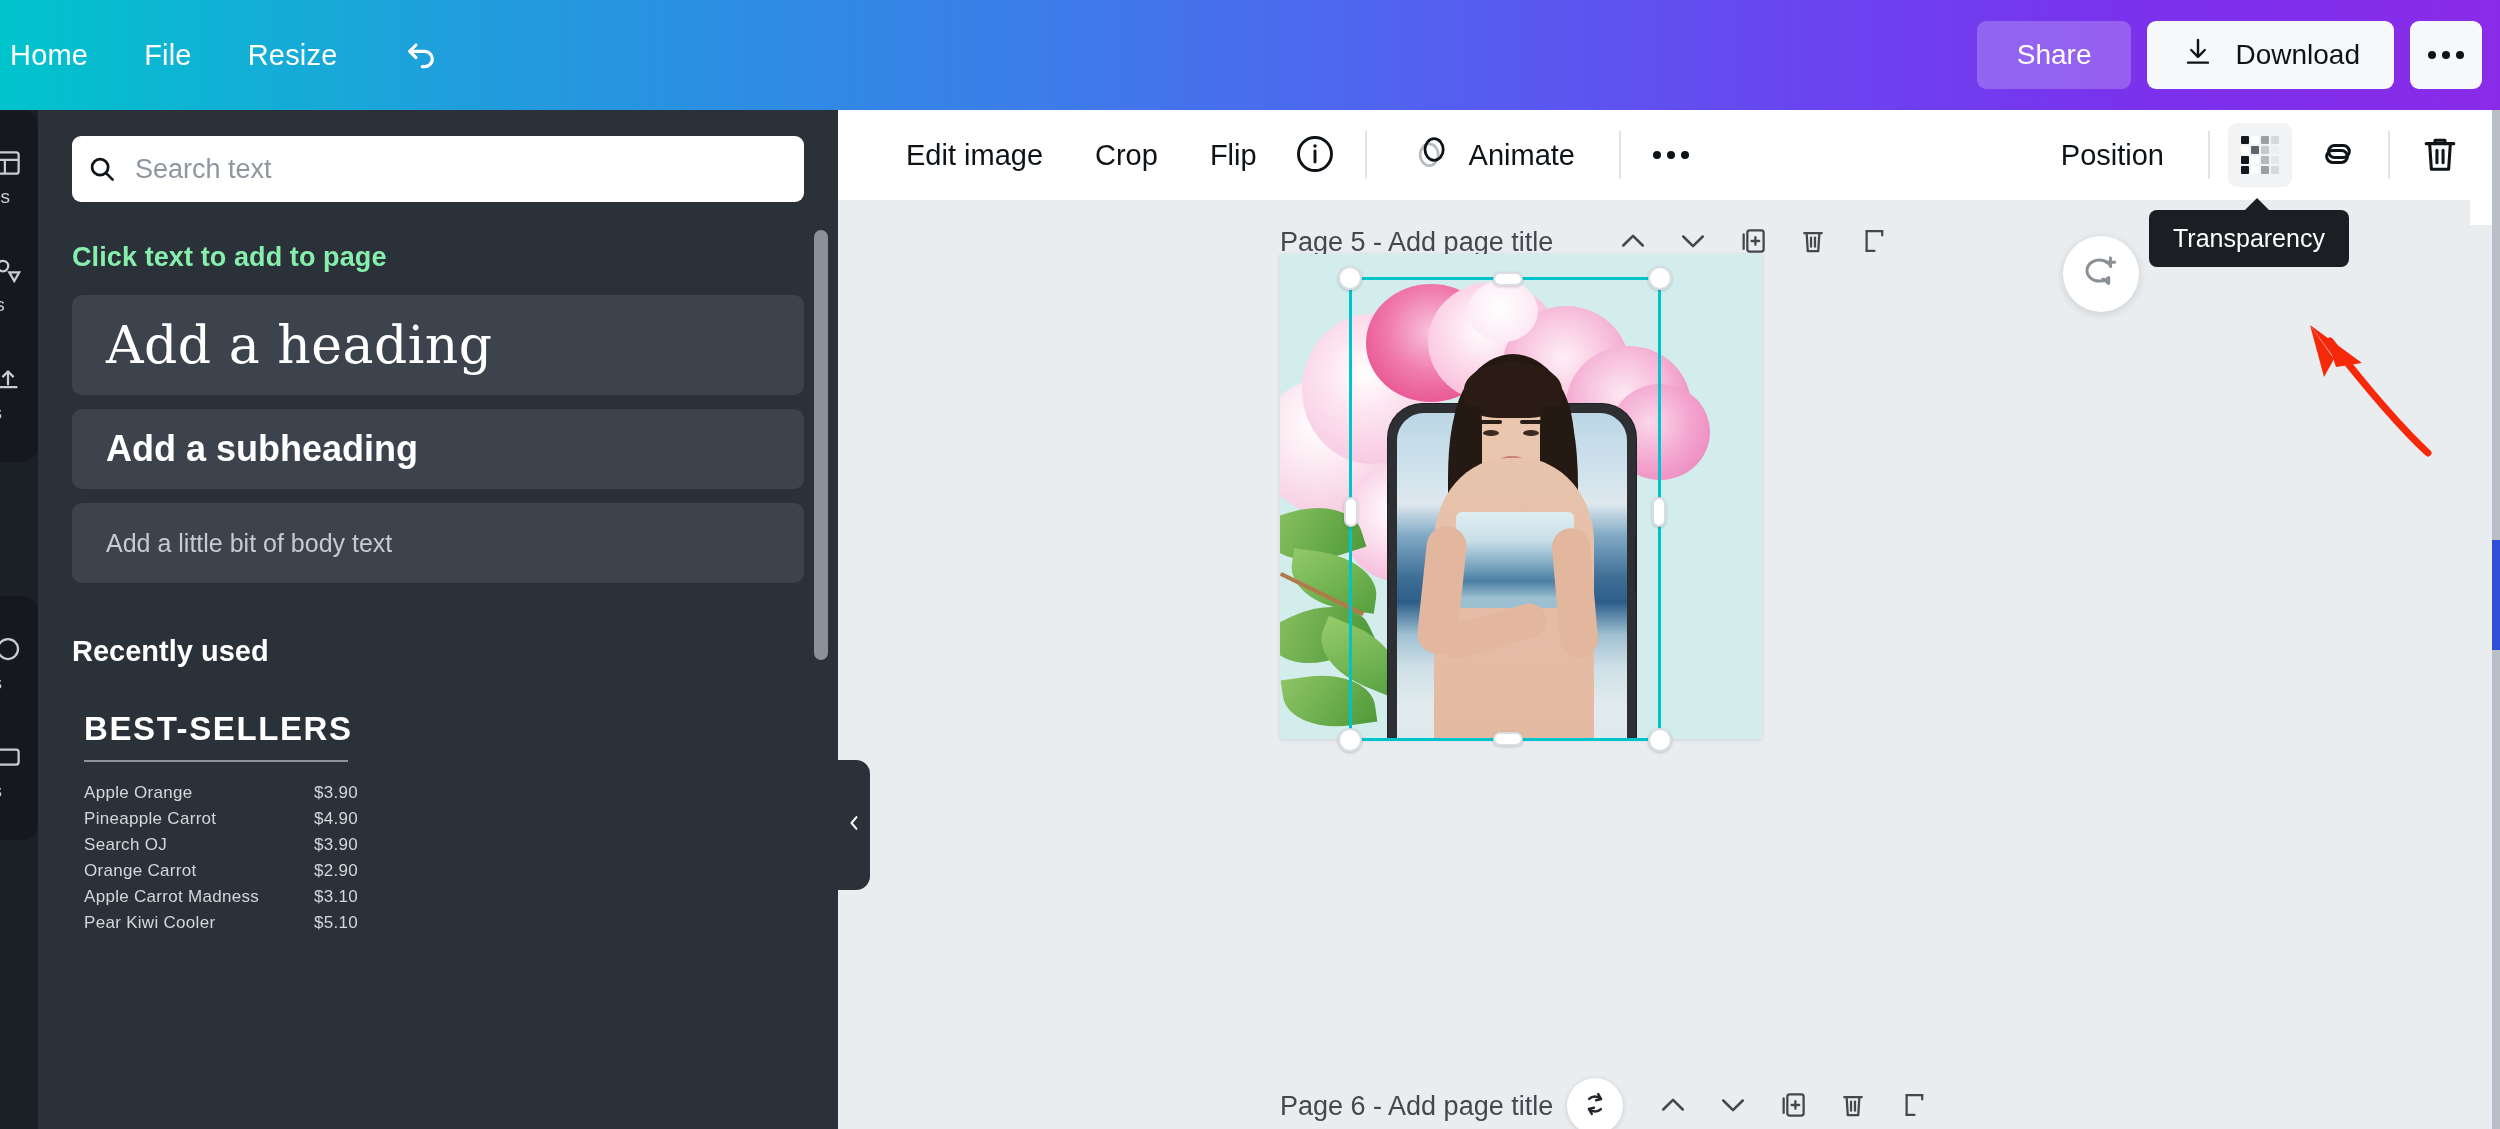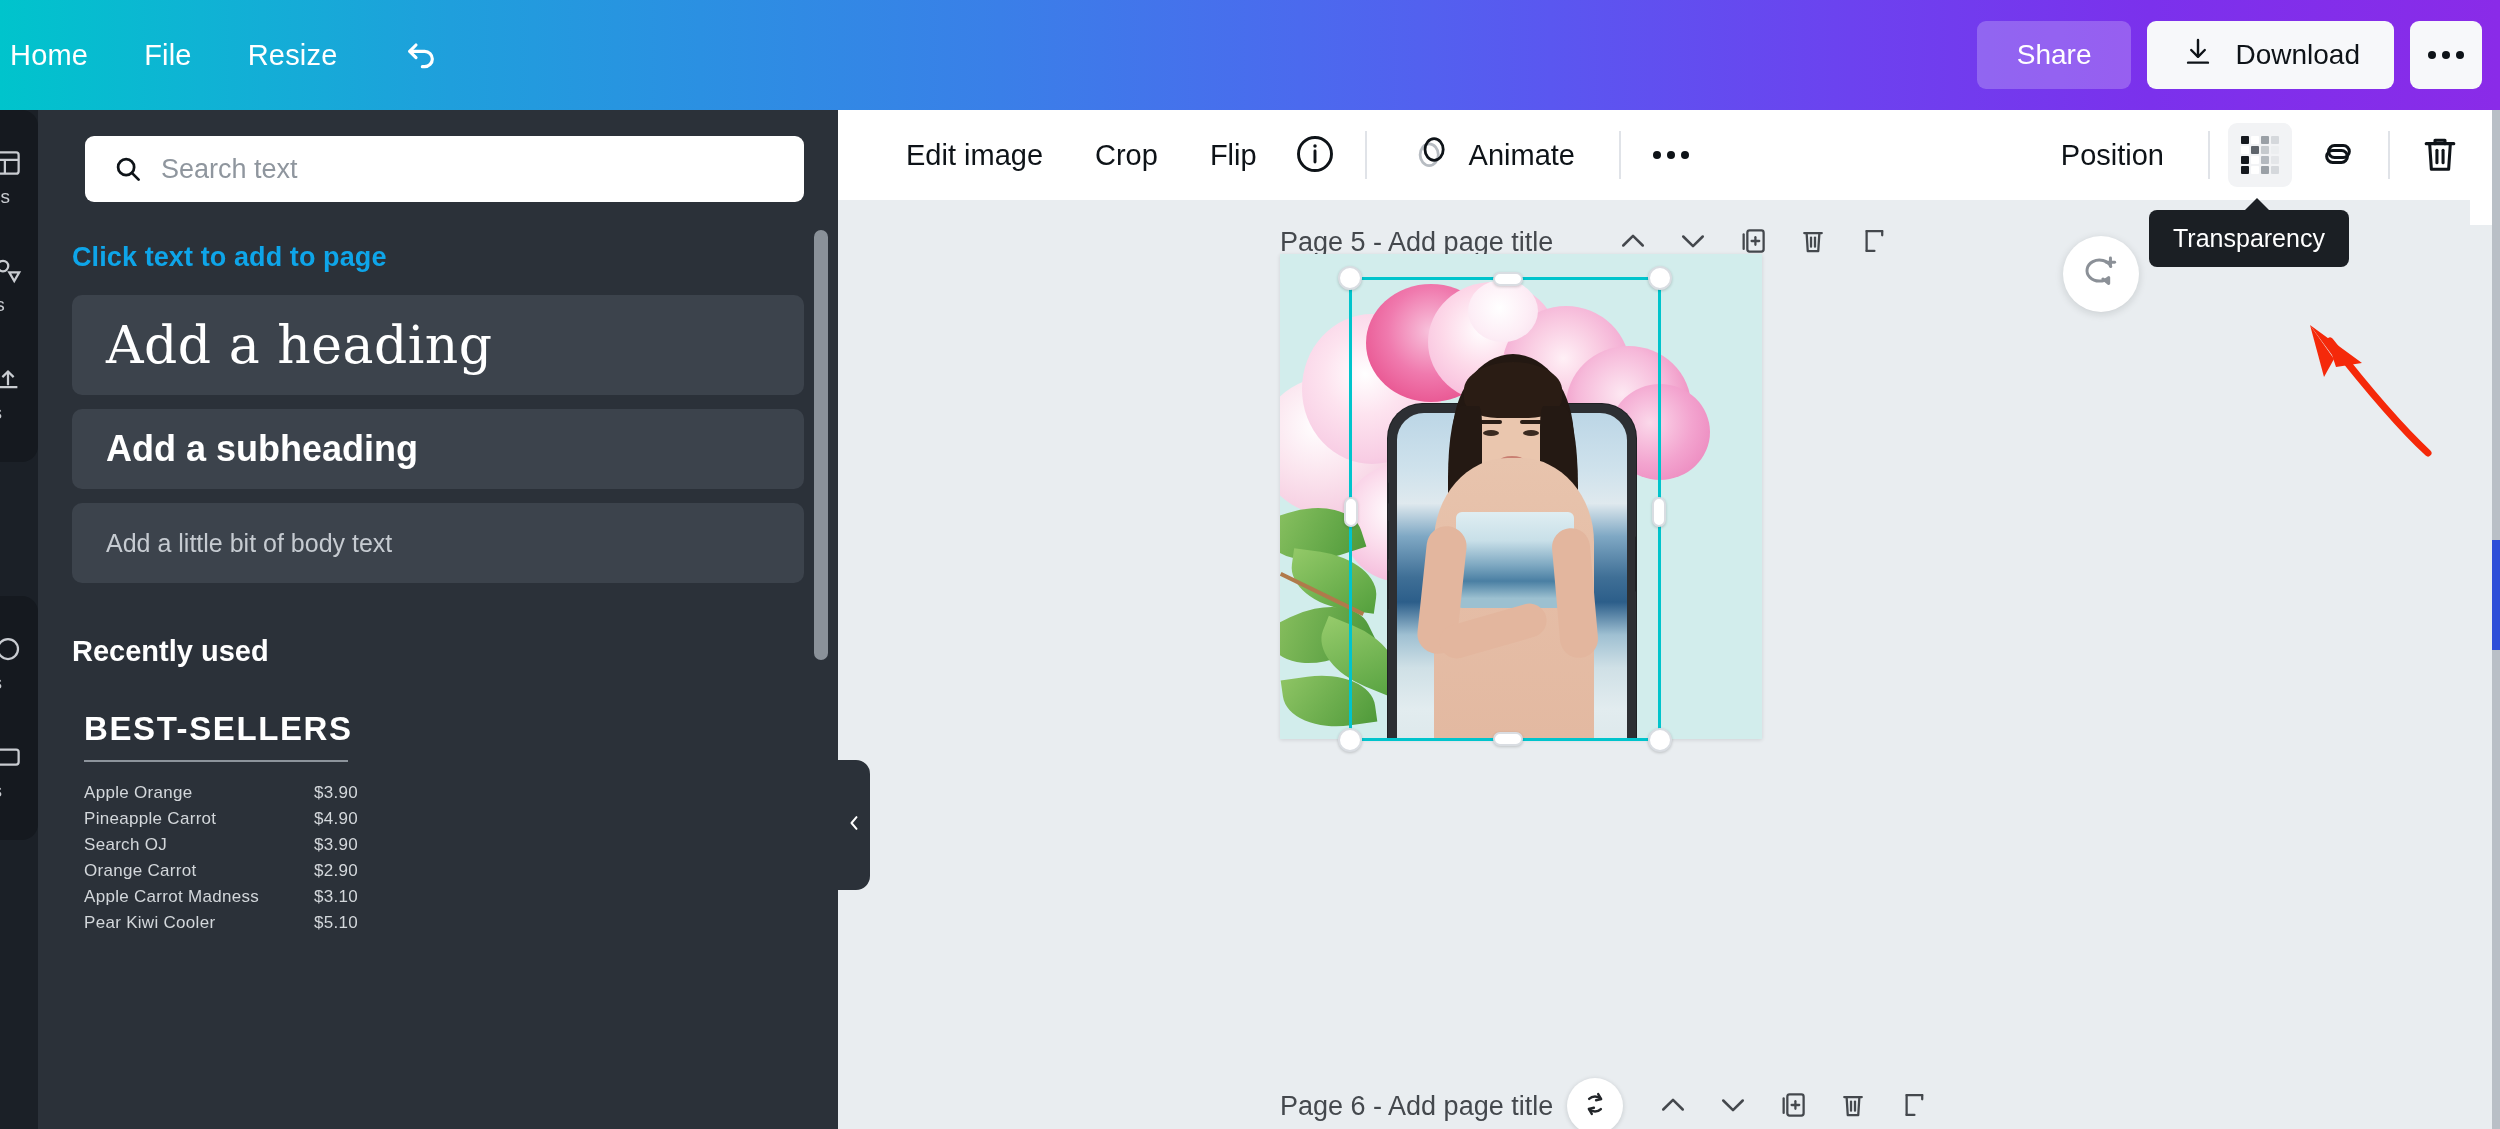--- a/index.html
+++ b/index.html
@@ -80,31 +80,31 @@
   
   .panel {
     position: absolute; left: 38px; top: 110px; width: 800px; height: 1019px;
     background: #2b3139; z-index: 25;
     border-radius: 0;
   }
   .panel-inner { position: relative; width: 100%; height: 100%; }
   .search-wrap { padding: 26px 34px 0 34px; }
   .search-box {
     display: flex; align-items: center; gap: 18px;
-    background: #fff; border-radius: 9px; height: 66px; padding: 0 28px; margin-left: 13px;
+    background: #fff; border-radius: 9px; height: 66px; padding: 0 15px;
   }
   .search-ico { width: 30px; height: 30px; flex: 0 0 auto; color: #0e1318; }
   .search-input {
     border: none; outline: none; font-size: 27px; font-family: inherit;
     color: #0e1318; background: transparent; width: 100%;
   }
   .search-input::placeholder { color: #8f969e; }
 
   .sect-title {
-    color: #0ea5e9; font-size: 27px; font-weight: bold;
+    color: #86efac; font-size: 27px; font-weight: bold;
     padding: 40px 34px 0 34px; letter-spacing: .1px;
   }
   .text-cards { padding: 22px 34px 0 34px; display: flex; flex-direction: column; gap: 14px; }
   .text-card {
     background: #3c434c; border-radius: 10px; cursor: pointer;
     display: flex; align-items: center; padding: 0 34px;
   }
   .tc-heading { height: 100px; }
   .tc-heading span {
     font-family: "DejaVu Serif", serif; color: #fff; font-size: 52px;

